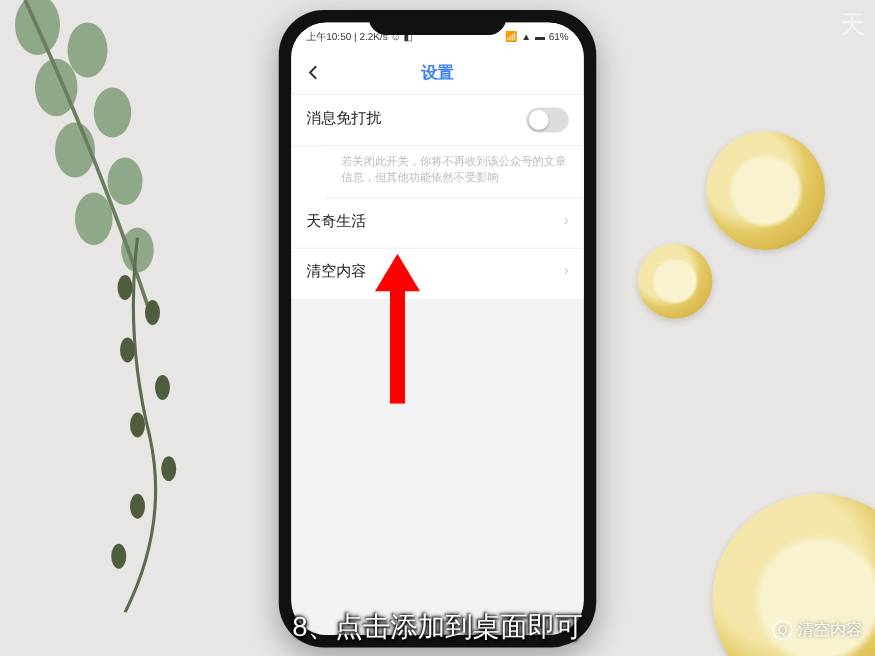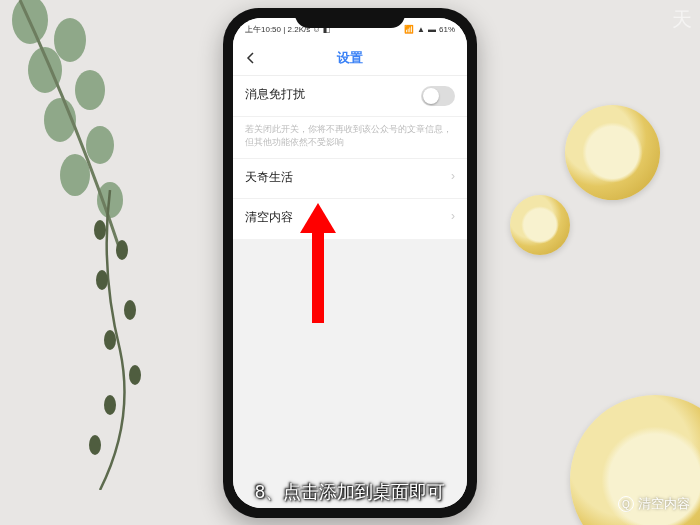--- a/index.html
+++ b/index.html
@@ -59,33 +59,33 @@
   }
   .navbar .title { font-size:13px; color:#3b82f6; font-weight:700;}
   .content { flex:1; background:#f2f2f2; }
   .group { background:#fff; margin-top:0; }
   .row {
     display:flex; align-items:flex-start; justify-content:space-between;
     padding:10px 12px; min-height:40px; font-size:12px; color:#222;
     border-bottom:1px solid #f0f0f0;
   }
   .row:last-child{border-bottom:none;}
-  .hint { padding:6px 12px 10px; font-size:9px; color:#bbb; line-height:1.4; background:#fff; border-bottom:1px solid #f0f0f0;}
+  .hint { padding:6px 12px 10px; font-size:9px; color:#bbb; line-height:1.4; background:#fff; border-bottom:1px solid #f0f0f0;margin-left:28px;}
   .chev { color:#ccc; font-size:12px;}
   
   .toggle { width:34px; height:20px; border-radius:10px; position:relative; }
   .toggle::after{content:"";position:absolute;width:16px;height:16px;background:#fff;border-radius:50%;top:2px;box-shadow:0 1px 2px rgba(0,0,0,.3);}
   .toggle.off{background:#ddd;} .toggle.off::after{left:2px;}
   .toggle.on{background:#07c160;} .toggle.on::after{right:2px;}
   
   .arrow-ann { position:absolute; left:298px; top:199px; width:40px; height:124px; z-index:30;}
   
   .caption {
-    position:absolute; bottom:21px; left:0; right:0; text-align:center;
-    font-size:18px; color:#fff; font-weight:500;
+    position:absolute; bottom:8px; left:0; right:0; text-align:center;
+    font-size:22px; color:#fff; font-weight:500;
     text-shadow: 0 0 4px #000, 1px 1px 2px #000, -1px -1px 2px #000;
     z-index:40;
   }
   .watermark-tr { position:absolute; top:6px; right:8px; color:rgba(255,255,255,.55); font-size:20px; font-weight:300; z-index:40;}
   .watermark-br { position:absolute; bottom:12px; right:10px; color:#fff; font-size:13px; display:flex; align-items:center; gap:4px; z-index:40; text-shadow:0 0 3px rgba(0,0,0,.5);}
   .watermark-br .logo{width:16px;height:16px;border:1.5px solid #fff;border-radius:50%;display:flex;align-items:center;justify-content:center;font-size:10px;}
 </style>
 </head>
 <body>
 

